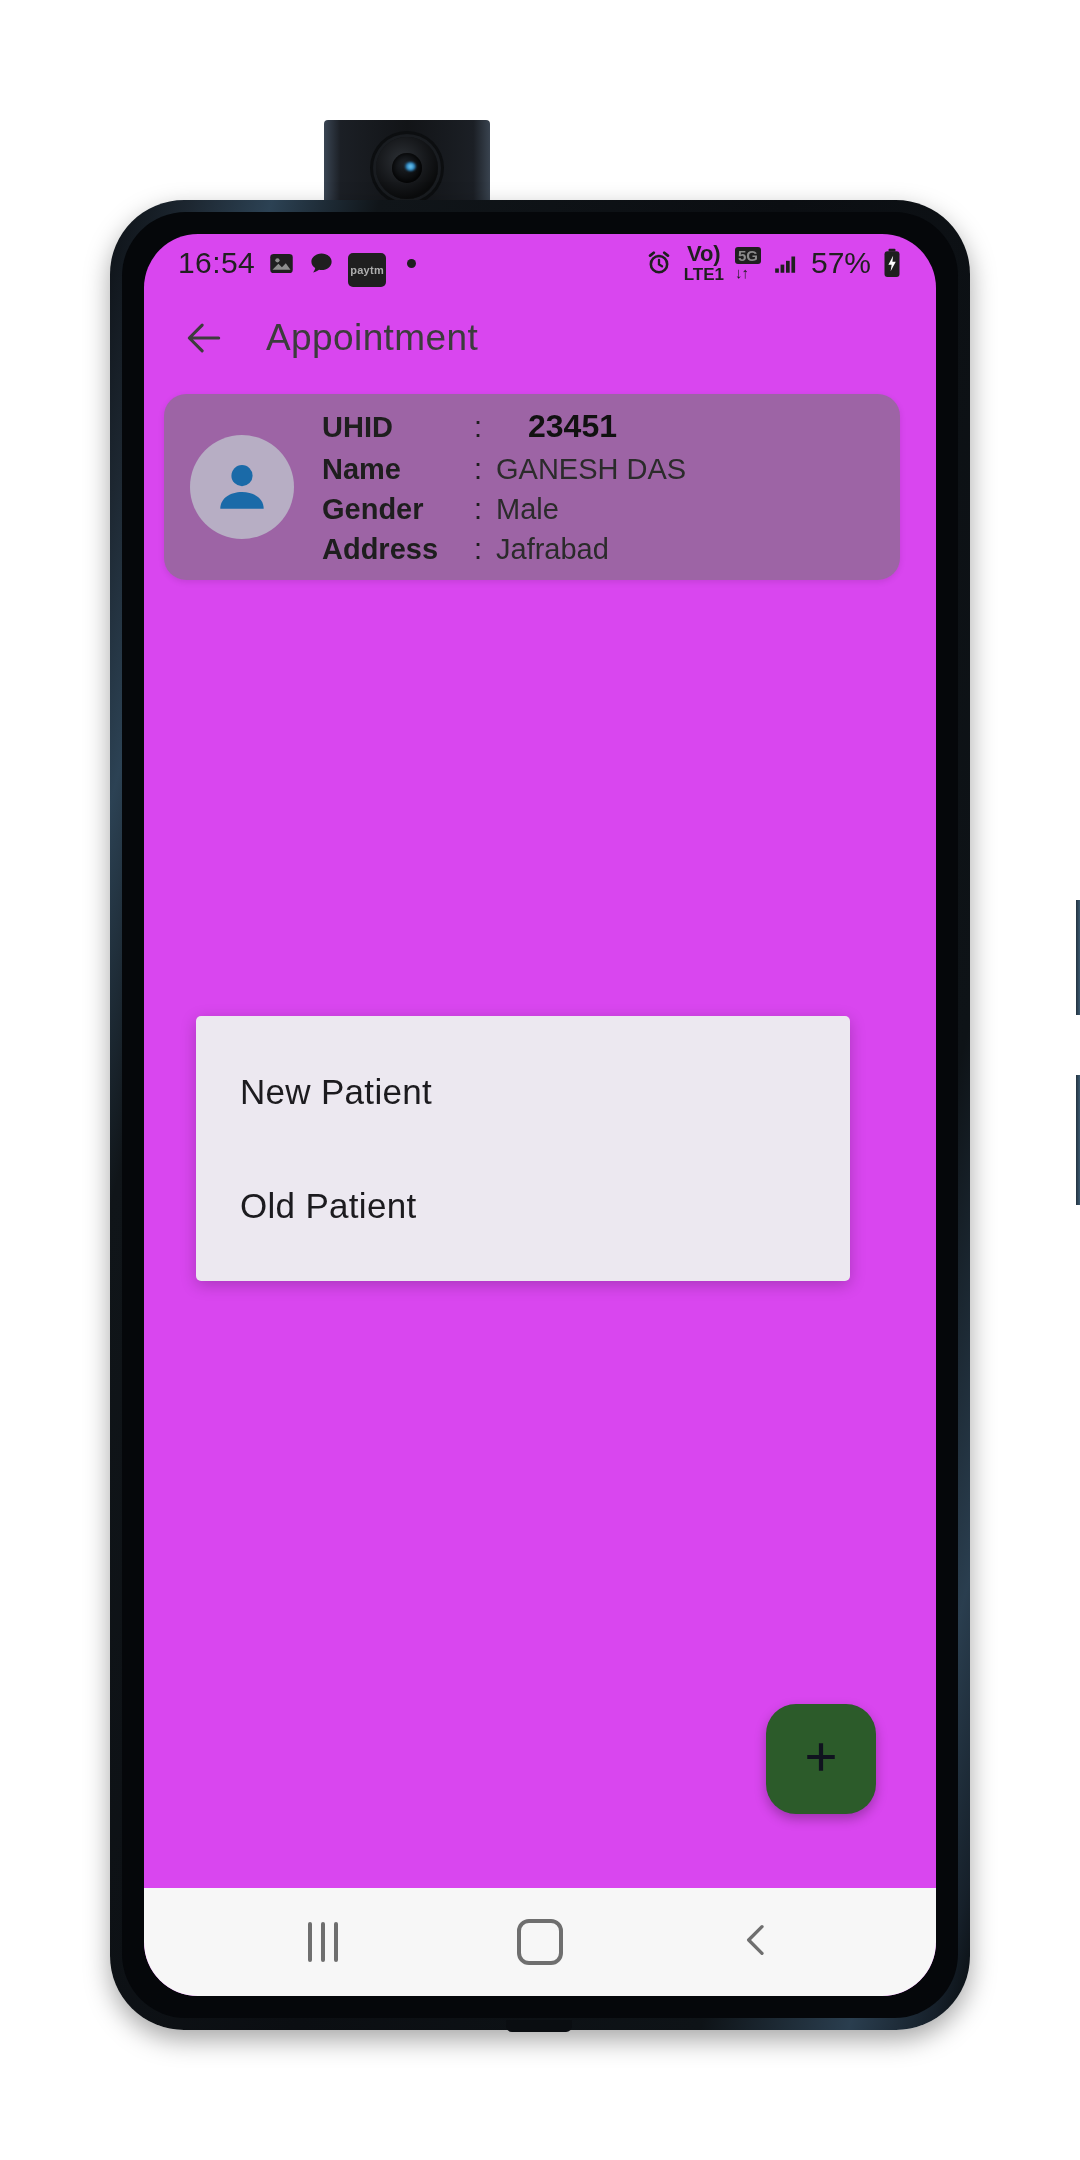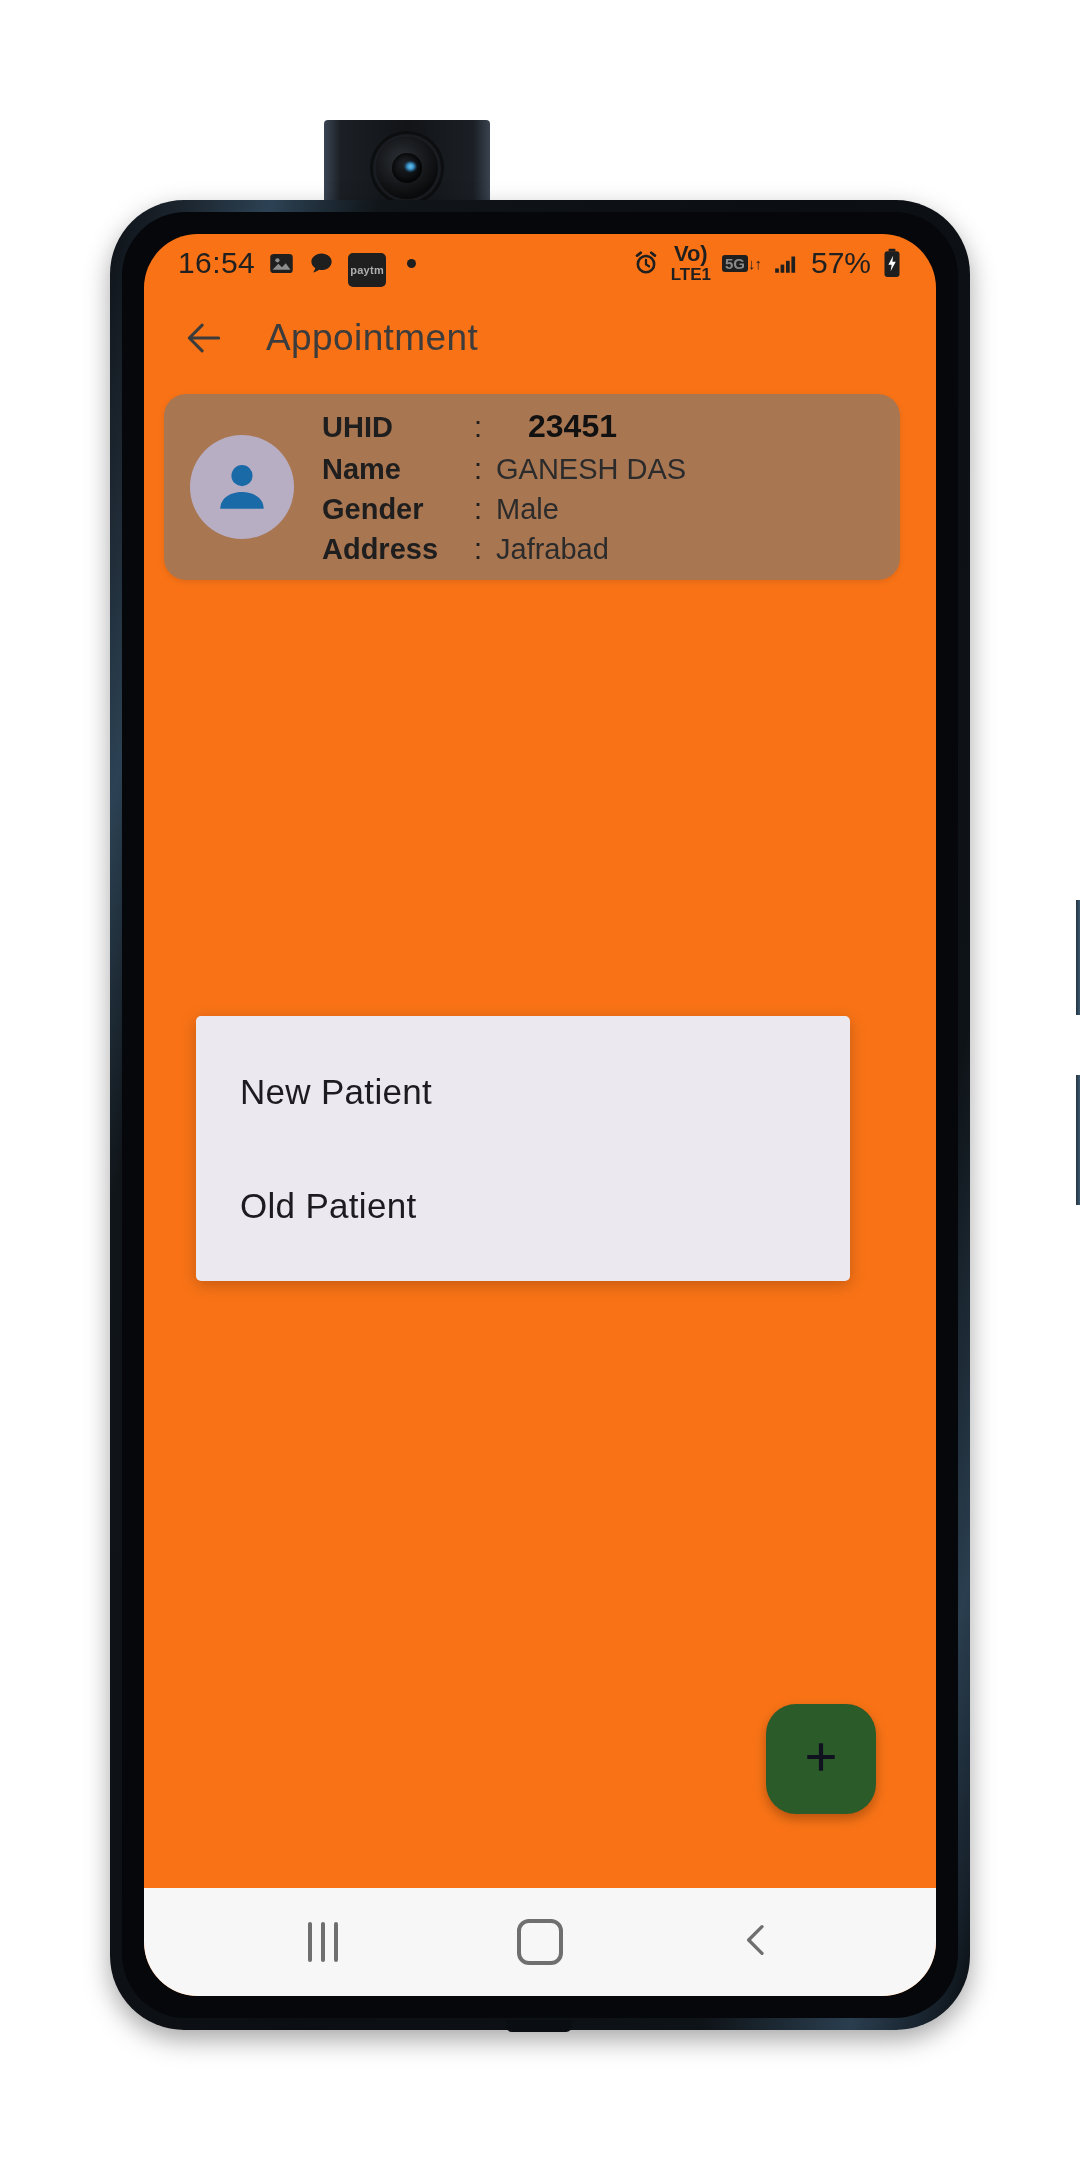--- a/index.html
+++ b/index.html
@@ -72,21 +72,21 @@
     left: 12px; top: 12px;
     right: 12px; bottom: 12px;
     border-radius: 64px;
     background: #05070a;
   }
   #screen {
     position: absolute;
     left: 22px; top: 22px;
     right: 22px; bottom: 22px;
     border-radius: 54px;
-    background: #f97316;
+    background: #d946ef;
     overflow: hidden;
   }
 
   
   .side-btn {
     position: absolute;
     background: linear-gradient(90deg,#24333f,#3c5a72 40%,#1b2831);
     border-radius: 3px;
   }
   #side-btn-left-volume { left: 104px; top: 655px; width: 8px; height: 165px; border-radius: 4px 0 0 4px;
@@ -116,21 +116,21 @@
   #paytm-badge {
     background: #1f1f1f; color:#aeaeae; font-size: 11px; font-weight: bold;
     padding: 4px 4px; border-radius: 5px; letter-spacing:0.3px;
     width: 30px; height: 26px; display:flex; align-items:center; justify-content:center;
     font-family:"Liberation Sans", sans-serif;
     margin-top:13px;
   }
   #volte-block { display:flex; flex-direction:column; align-items:center; line-height:1; color:#1f1f1f;}
   #volte-top { font-size: 22px; font-weight: bold;}
   #volte-bottom { font-size: 17px; font-weight: bold; margin-top:1px;}
-  #fiveg-block { display:flex; line-height:1;}
+  #fiveg-block { display:flex; flex-direction:column; line-height:1;}
   #fiveg-label { font-size: 15px; font-weight: bold; background:#1f1f1f; color:#8a8a8a; padding:1px 3px; border-radius:3px;}
   #fiveg-arrows { font-size: 15px; color:#1f1f1f; margin-top:1px; letter-spacing:-1px;}
   #battery-pct { font-size: 30px; color:#202020; }
 
   
   #app-bar {
     position: absolute;
     left: 0; top: 58px;
     width: 100%;
     height: 92px;

